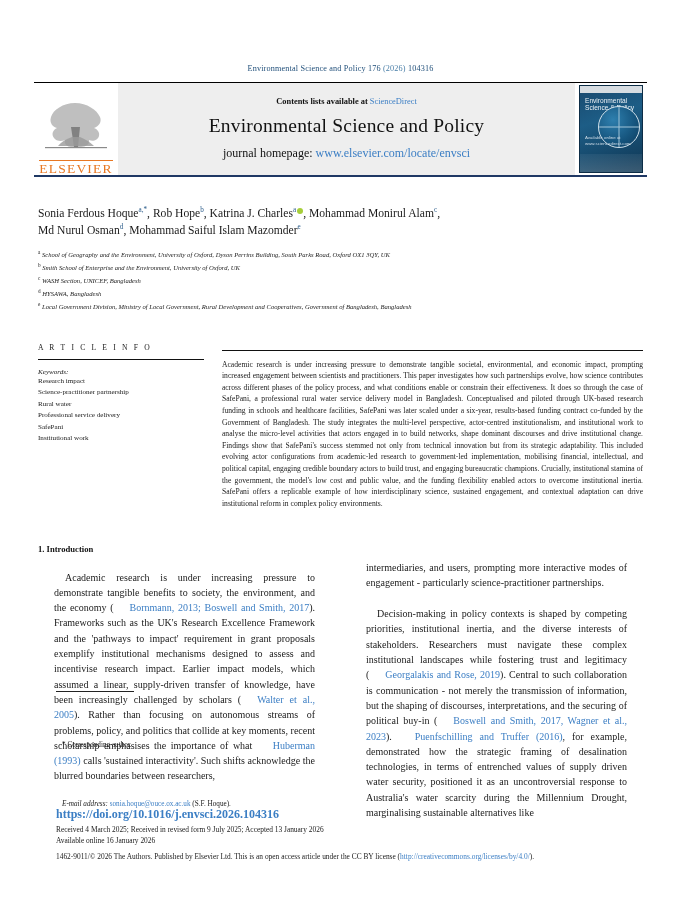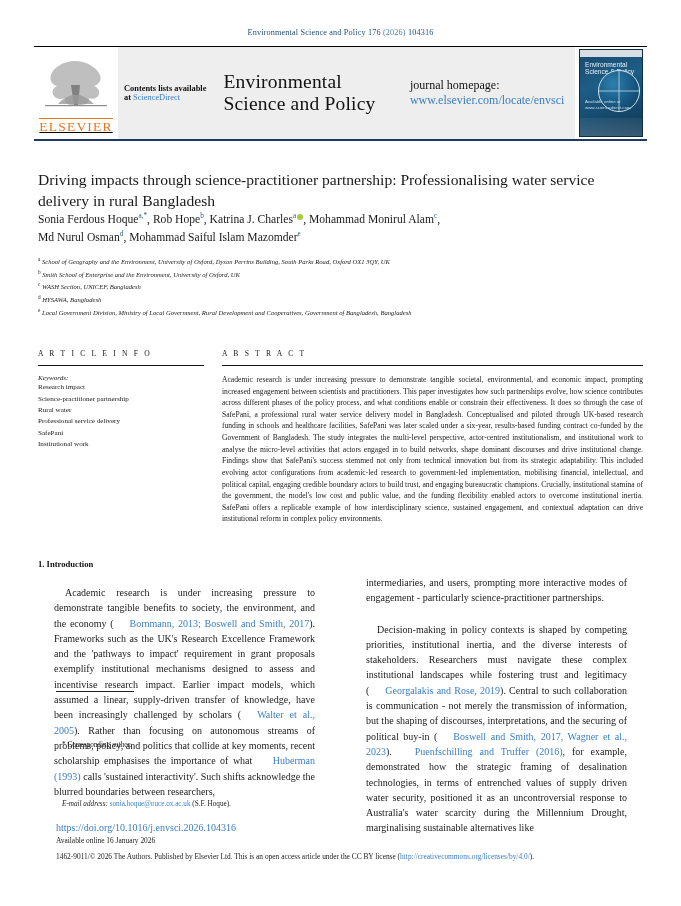--- a/index.html
+++ b/index.html
@@ -28,21 +28,21 @@
     height: 906px;
     background: #ffffff;
     box-sizing: border-box;
   }
 
   
   .running-head {
     text-align: center;
     font-size: 8.2px;
     color: #2b5c8a;
-    padding-top: 28px;
+    padding-top: 64px;
     letter-spacing: 0.02em;
   }
   .running-head .rh-journal { color: #1f4e79; }
   .running-head .rh-year { color: #4a7fa8; }
   .running-head .rh-art { color: #1f4e79; }
 
   
   .masthead {
     position: relative;
     margin: 9px 16px 0 16px;
@@ -57,40 +57,39 @@
   }
   .elsevier-logo {
     width: 84px;
     flex: 0 0 84px;
     background: #ffffff;
     position: relative;
     display: flex;
     flex-direction: column;
     align-items: center;
     justify-content: flex-end;
-    padding-bottom: 6px;
+    padding-bottom: 0;
     box-sizing: border-box;
-    text-decoration: underline;
   }
   .elsevier-tree { width: 70px; height: 62px; margin-bottom: 1px; }
   .elsevier-word {
     font-family: "Liberation Serif", serif;
     font-size: 13.5px;
     letter-spacing: 1.2px;
     color: #e87722;
     font-weight: 400;
     border-top: 1.2px solid #e87722;
     padding-top: 1px;
     line-height: 1;
   }
   .masthead-center {
     flex: 1 1 auto;
     background: #eeeeee;
     display: flex;
-    flex-direction: row;
+    flex-direction: column;
     align-items: center;
     justify-content: center;
     gap: 9px;
     padding: 4px 6px;
     box-sizing: border-box;
   }
   .contents-line {
     font-size: 8.4px;
     color: #111;
     font-weight: bold;
@@ -275,21 +274,21 @@
   }
   .footnote-line .fn-ital { font-style: italic; }
   .footnote-line .mail { color: #3b7ec4; }
 
   .footer {
     position: absolute;
     left: 38px;
     right: 20px;
     bottom: 44px;
   }
-  .doi { font-size: 10px; color: #3b7ec4; line-height: 1.55; }
+  .doi { font-size: 12px; color: #3b7ec4; line-height: 1.55; font-weight: bold; }
   .pubinfo { font-size: 7.4px; color: #1a1a1a; line-height: 1.55; }
   .copyright {
     font-size: 7.4px;
     color: #1a1a1a;
     line-height: 1.55;
     margin-top: 4px;
   }
   .copyright .cc-link { color: #3b7ec4; }
 </style>
 </head>
@@ -341,21 +340,20 @@
 www.sciencedirect.com</div>
           <div class="cover-bottom"></div>
         </div>
       </div>
 
     </div>
   </div>
   <div class="masthead-rule"></div>
 
   <div class="titleblock">
-    <h1 class="paper-title">Driving impacts through science-practitioner partnership: Professionalising water service delivery in rural Bangladesh</h1>
 
     <div class="authors">
       <span>Sonia Ferdous Hoque</span><sup>a,*</sup>,
       <span>Rob Hope</span><sup>b</sup>,
       <span>Katrina J. Charles</span><sup>a</sup><span class="orcid"></span>,
       <span>Mohammad Monirul Alam</span><sup>c</sup>,<br>
       <span>Md Nurul Osman</span><sup>d</sup>,
       <span>Mohammad Saiful Islam Mazomder</span><sup>e</sup>
     </div>
 
@@ -378,21 +376,20 @@
         <div>Research impact</div>
         <div>Science-practitioner partnership</div>
         <div>Rural water</div>
         <div>Professional service delivery</div>
         <div>SafePani</div>
         <div>Institutional work</div>
       </div>
     </div>
 
     <div class="col-abstract">
-      <div class="sec-head">A B S T R A C T</div>
       <div class="hr-thin"></div>
       <div class="abstract-body">Academic research is under increasing pressure to demonstrate tangible societal, environmental, and economic impact, prompting increased engagement between scientists and practitioners. This paper investigates how such partnerships evolve, how science contributes across different phases of the policy process, and what conditions enable or constrain their effectiveness. It does so through the case of SafePani, a professional rural water service delivery model in Bangladesh. Conceptualised and piloted through UK-based research funding in schools and healthcare facilities, SafePani was later scaled under a six-year, results-based funding contract co-funded by the Government of Bangladesh. The study integrates the multi-level perspective, actor-centred institutionalism, and institutional work to analyse the micro-level activities that actors engaged in to build networks, shape dominant discourses and drive institutional change. Findings show that SafePani's success stemmed not only from technical innovation but from its strategic adaptability. This included evolving actor configurations from academic-led research to government-led implementation, mobilising financial, intellectual, and political capital, engaging credible boundary actors to build trust, and engaging bureaucratic champions. Crucially, institutional stamina of the government, the model's low cost and public value, and the funding flexibility enabled actors to overcome institutional inertia. SafePani offers a replicable example of how interdisciplinary science, sustained engagement, and contextual adaptation can drive institutional reform in complex policy environments.</div>
     </div>
 
   </div>
 
   <div class="body-cols">
 
     <div class="bcol">
       <div class="body-h2">1. Introduction</div>
@@ -411,20 +408,21 @@
     <div class="footnote-line">* Corresponding author.</div>
     <div class="footnote-line">
       <span class="fn-ital">E-mail address:</span>
       <span class="mail">sonia.hoque@ouce.ox.ac.uk</span>
       <span>(S.F. Hoque).</span>
     </div>
   </div>
 
   <div class="footer">
     <div class="doi">https://doi.org/10.1016/j.envsci.2026.104316</div>
+    <div class="pubinfo">Received 4 March 2025; Received in revised form 9 July 2025; Accepted 13 January 2026</div>
     <div class="pubinfo">Available online 16 January 2026</div>
     <div class="copyright">
       <span>1462-9011/© 2026 The Authors. Published by Elsevier Ltd. This is an open access article under the CC BY license (</span><span class="cc-link">http://creativecommons.org/licenses/by/4.0/</span><span>).</span>
     </div>
   </div>
 
  </div>
 </div>
 
 </body></html>

